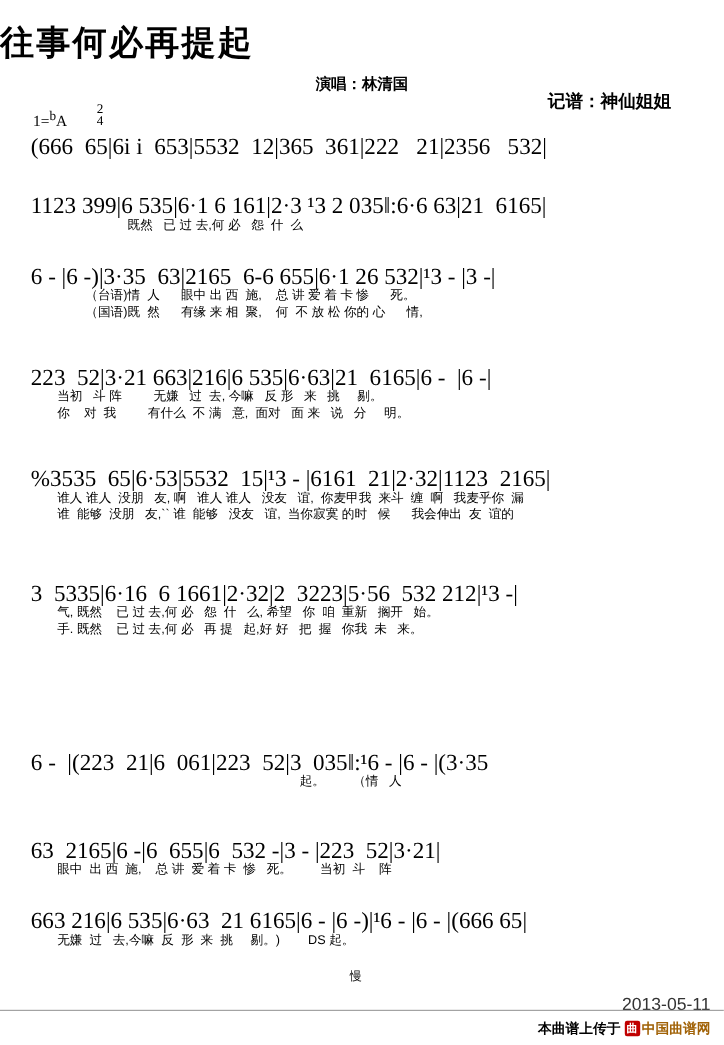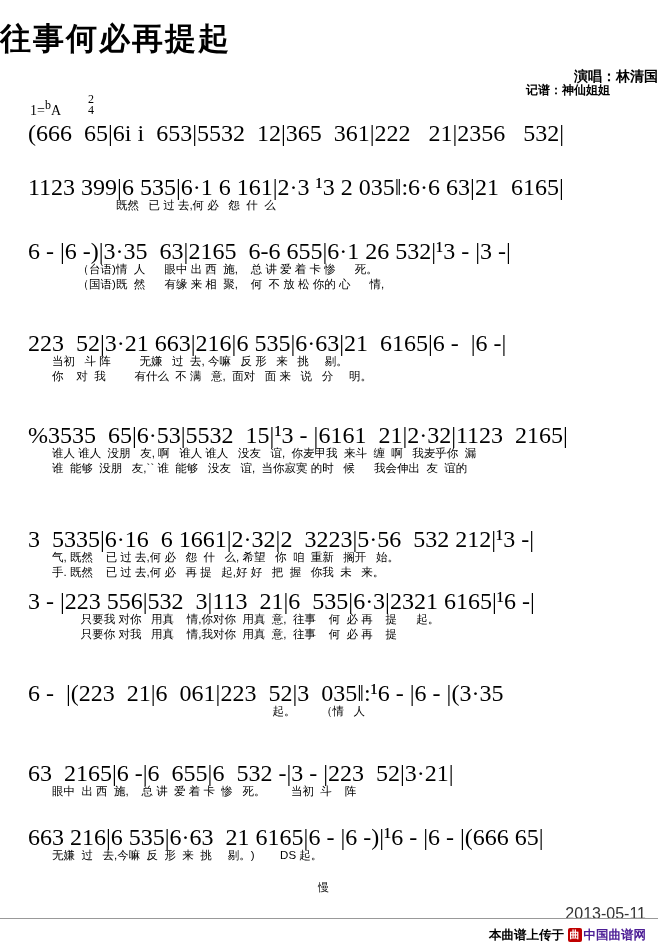--- a/index.html
+++ b/index.html
@@ -29,30 +29,30 @@
     font-family: "DejaVu Serif", serif;
     font-weight: bold;
     font-size: 31px;
     letter-spacing: 2px;
   }
   .singer {
     position: absolute;
     top: 68px;
     left: 0;
     width: 658px;
-    text-align: right;
+    text-align: center;
     font-size: 14px;
     font-family: "Liberation Sans", sans-serif;
     font-weight: bold;
   }
   .scribe {
     position: absolute;
     top: 82px;
     right: 48px;
-    font-size: 12px;
+    font-size: 16px;
     font-weight: bold;
   }
   .keysig {
     position: absolute;
     top: 98px;
     left: 30px;
     font-size: 14px;
     font-family: "Liberation Serif", serif;
   }
   .keysig .flat { font-size: 12px; vertical-align: super; }
@@ -69,21 +69,21 @@
   .meter .den { display:block; border-top: 0px; }
 
   
   .system {
     position: absolute;
     left: 28px;
     width: 606px;
   }
   .notes {
     font-family: "Liberation Serif", serif;
-    font-size: 24px;
+    font-size: 21px;
     letter-spacing: 0px;
     white-space: pre;
     line-height: 22px;
   }
   .lyrics {
     font-family: "Liberation Sans", sans-serif;
     font-size: 11.5px;
     white-space: pre;
     line-height: 15px;
     letter-spacing: 0px;
@@ -97,21 +97,21 @@
     color: #333;
   }
   .src {
     position: absolute;
     right: 12px;
     bottom: 6px;
     font-size: 12.5px;
     font-weight: bold;
   }
   .src .cn {
-    color: #4c1d95;
+    color: #a16207;
   }
   .src .box {
     display: inline-block;
     background: #c00000;
     color: #fff;
     font-size: 10px;
     padding: 0 2px;
     border-radius: 2px;
     margin-right: 2px;
     vertical-align: 1px;
@@ -172,25 +172,20 @@
     <div class="lyrics">谁人 谁人  没朋   友, 啊   谁人 谁人   没友   谊,  你麦甲我  来斗  缠  啊   我麦乎你  漏
 谁  能够  没朋   友,`` 谁  能够   没友   谊,  当你寂寞 的时   候      我会伸出  友  谊的</div>
   </div>
 
   <div class="system" style="top:528px">
     <div class="notes">3  5335|6·16  6 1661|2·32|2  3223|5·56  532 212|¹3 -|</div>
     <div class="lyrics">气, 既然    已 过 去,何 必   怨  什   么, 希望   你  咱  重新   搁开   始。
 手. 既然    已 过 去,何 必   再 提   起,好 好   把  握   你我  未   来。</div>
   </div>
 
-  <div class="system" style="top:590px">
-    <div class="notes">3 - |223 556|532  3|113  21|6  535|6·3|2321 6165|¹6 -|</div>
-    <div class="lyrics">         只要我 对你   用真    情,你对你  用真  意,  往事    何  必 再    提      起。
-         只要你 对我   用真    情,我对你  用真  意,  往事    何  必 再    提</div>
-  </div>
 
   <div class="system" style="top:682px">
     <div class="notes">6 -  |(223  21|6  061|223  52|3  035‖:¹6 - |6 - |(3·35</div>
     <div class="lyrics">                                                                     起。        （情   人</div>
   </div>
 
   <div class="system" style="top:762px">
     <div class="notes">63  2165|6 -|6  655|6  532 -|3 - |223  52|3·21|</div>
     <div class="lyrics">眼中  出 西  施,    总 讲  爱 着 卡  惨   死。        当初  斗    阵</div>
   </div>

